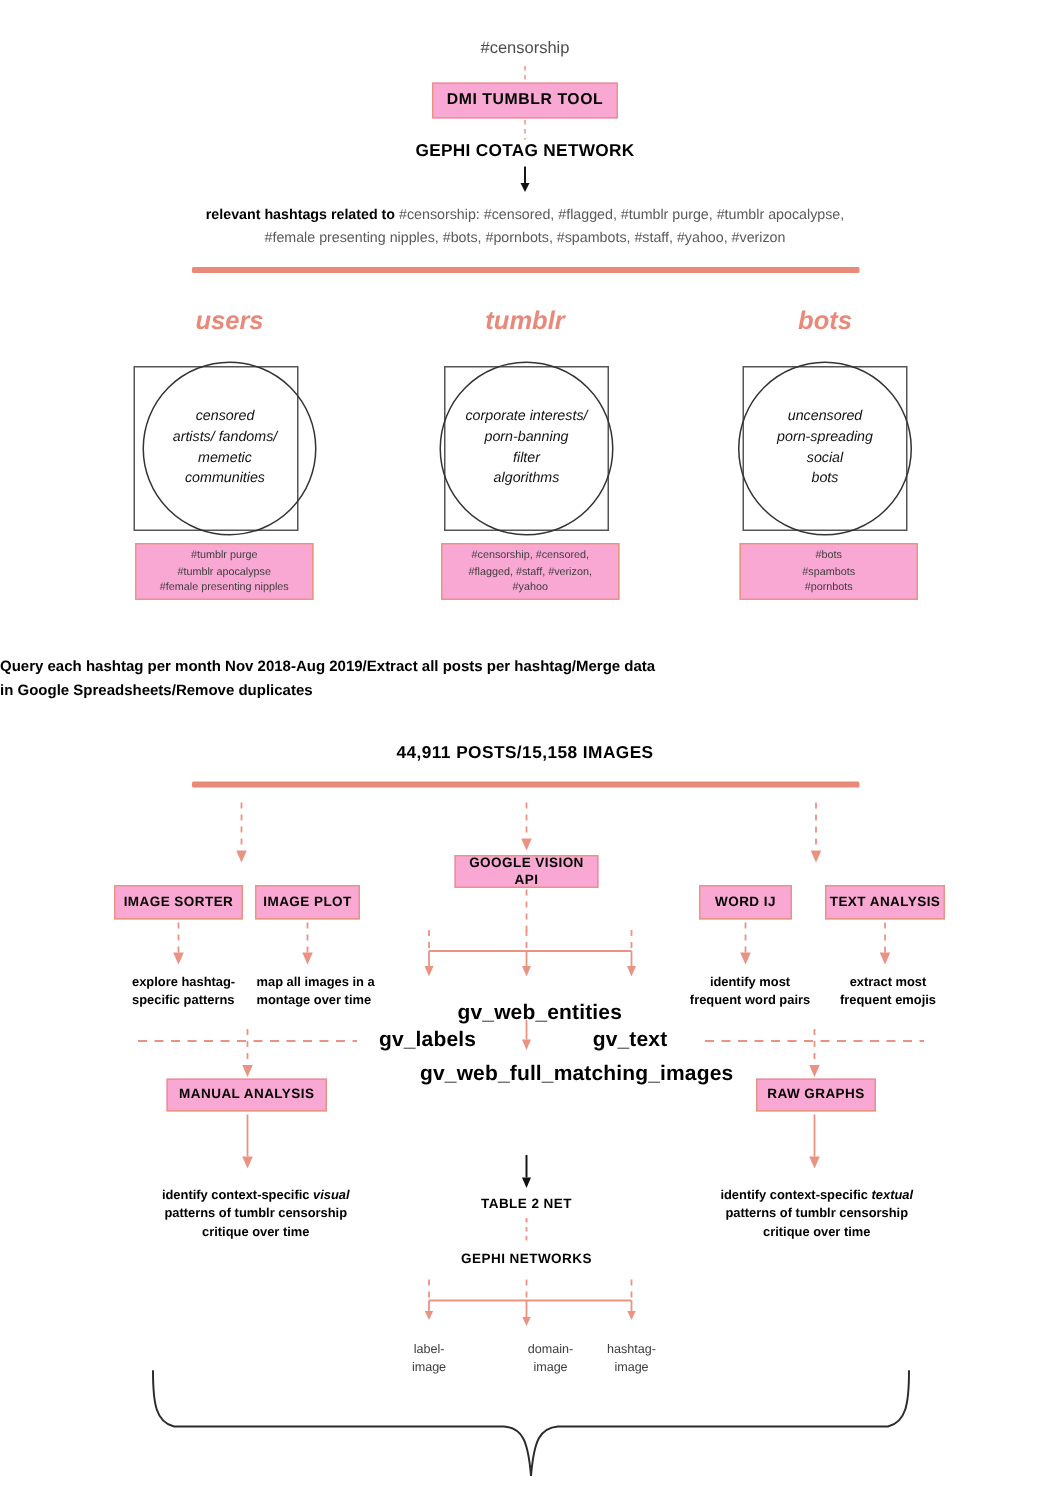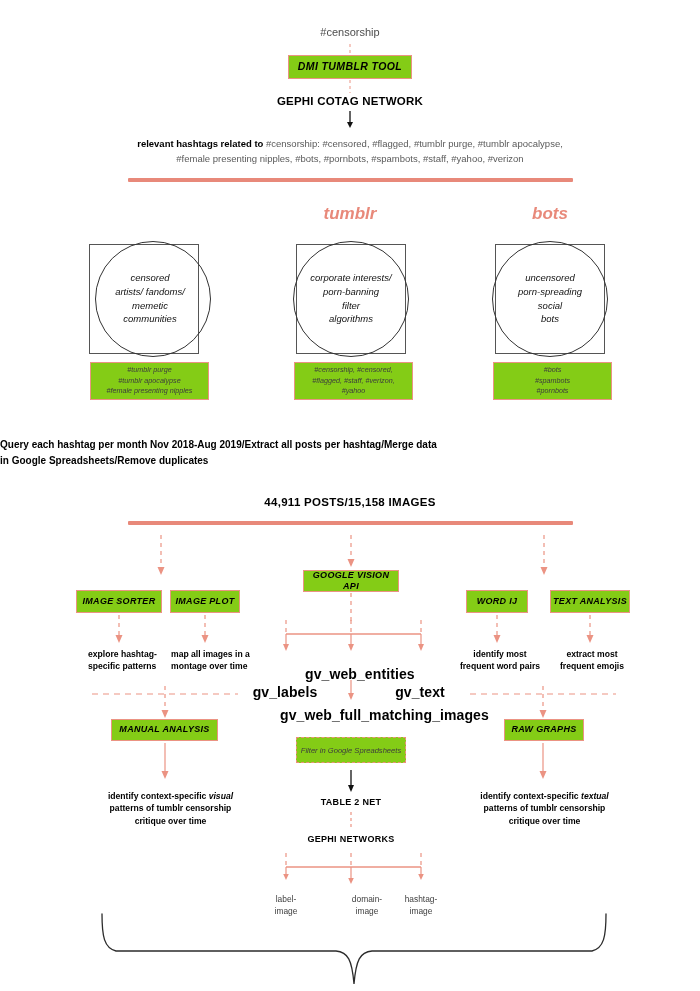--- a/index.html
+++ b/index.html
@@ -38,27 +38,26 @@
     line-height: 1.55;
     text-align: center;
     width: 100%;
     color: #5a5a5a;
   }
   .relevant b { color: #000; }
 
   
   .box-coral {
     border: 1px solid #eb9383;
-    background: #84cc16;
+    background: #f9a8d4;
     display: flex;
     align-items: center;
     justify-content: center;
     text-align: center;
     box-sizing: border-box;
-    font-style: italic;
   }
   .box-coral.dashed {
     border: 1px dashed #ec8f7c;
   }
   .box-label {
     font-size: 9px;
     font-weight: bold;
     letter-spacing: .3px;
     color: #000;
     text-align: center;
@@ -190,20 +189,23 @@
     <path d="M5 17 L2 11 L8 11 Z" fill="#111"></path>
   </svg>
 
   <div class="abs relevant" style="left:0;top:137px;">
     <b>relevant hashtags related to </b><span>#censorship: #censored, #flagged, #tumblr purge, #tumblr apocalypse,</span><br>
     <span>#female presenting nipples, #bots, #pornbots, #spambots, #staff, #yahoo, #verizon</span>
   </div>
 
   <div class="abs rule" style="left:128px;top:178px;width:445px;"></div>
 
+  <div class="abs" style="left:78px;top:204px;width:150px;">
+    <div class="col-head">users</div>
+  </div>
   <div class="abs venn-square" style="left:89px;top:244px;width:110px;height:110px;"></div>
   <div class="abs venn-circle" style="left:95px;top:241px;width:116px;height:116px;"></div>
   <div class="abs venn-text" style="left:88px;top:271px;width:124px;">
     <span>censored</span><br>
     <span>artists/ fandoms/</span><br>
     <span>memetic</span><br>
     <span>communities</span>
   </div>
   <div class="abs box-coral" style="left:90px;top:362px;width:119px;height:38px;">
     <div class="box-hashtags">
@@ -346,23 +348,20 @@
   <div class="abs gv-label" style="left:245px;top:684px;width:80px;">gv_labels</div>
   <div class="abs gv-label" style="left:385px;top:684px;width:70px;">gv_text</div>
 
   <svg class="abs" style="left:345px;top:680px;" width="12" height="22">
     <line x1="6" y1="0" x2="6" y2="13" stroke="#eb9383" stroke-width="1.2"></line>
     <path d="M6 20 L3 13 L9 13 Z" fill="#eb9383"></path>
   </svg>
 
   <div class="abs gv-label" style="left:280px;top:707px;width:142px;">gv_web_full_matching_images</div>
 
-  <div class="abs box-coral dashed" style="left:296px;top:737px;width:110px;height:26px;">
-    <span class="filter-label">Filter in Google Spreadsheets</span>
-  </div>
 
   <svg class="abs" style="left:345px;top:770px;" width="12" height="24">
     <line x1="6" y1="0" x2="6" y2="15" stroke="#111" stroke-width="1.3"></line>
     <path d="M6 22 L3 15 L9 15 Z" fill="#111"></path>
   </svg>
 
   <div class="abs plain-bold" style="left:306px;top:797px;width:90px;">TABLE 2 NET</div>
 
   <svg class="abs" style="left:347px;top:812px;" width="8" height="18">
     <line x1="4" y1="0" x2="4" y2="18" stroke="#eb9383" stroke-width="1.2" stroke-dasharray="3,3"></line>

